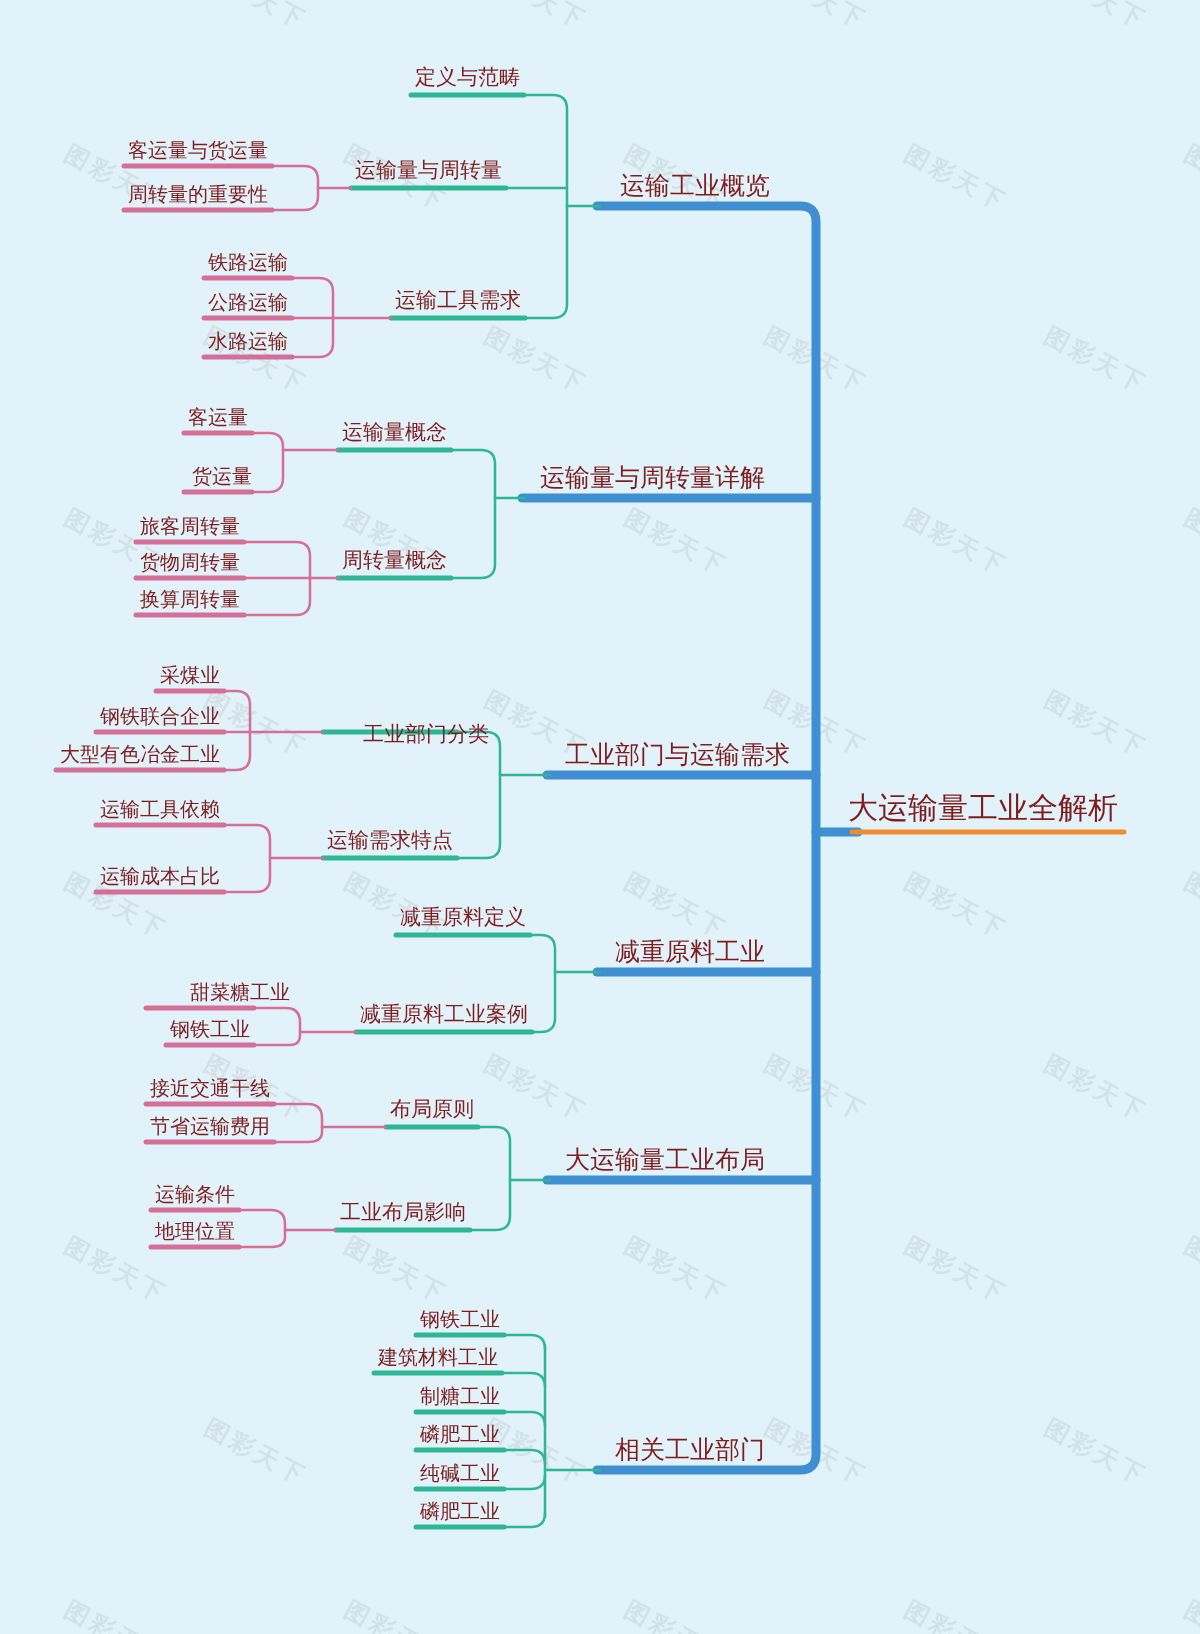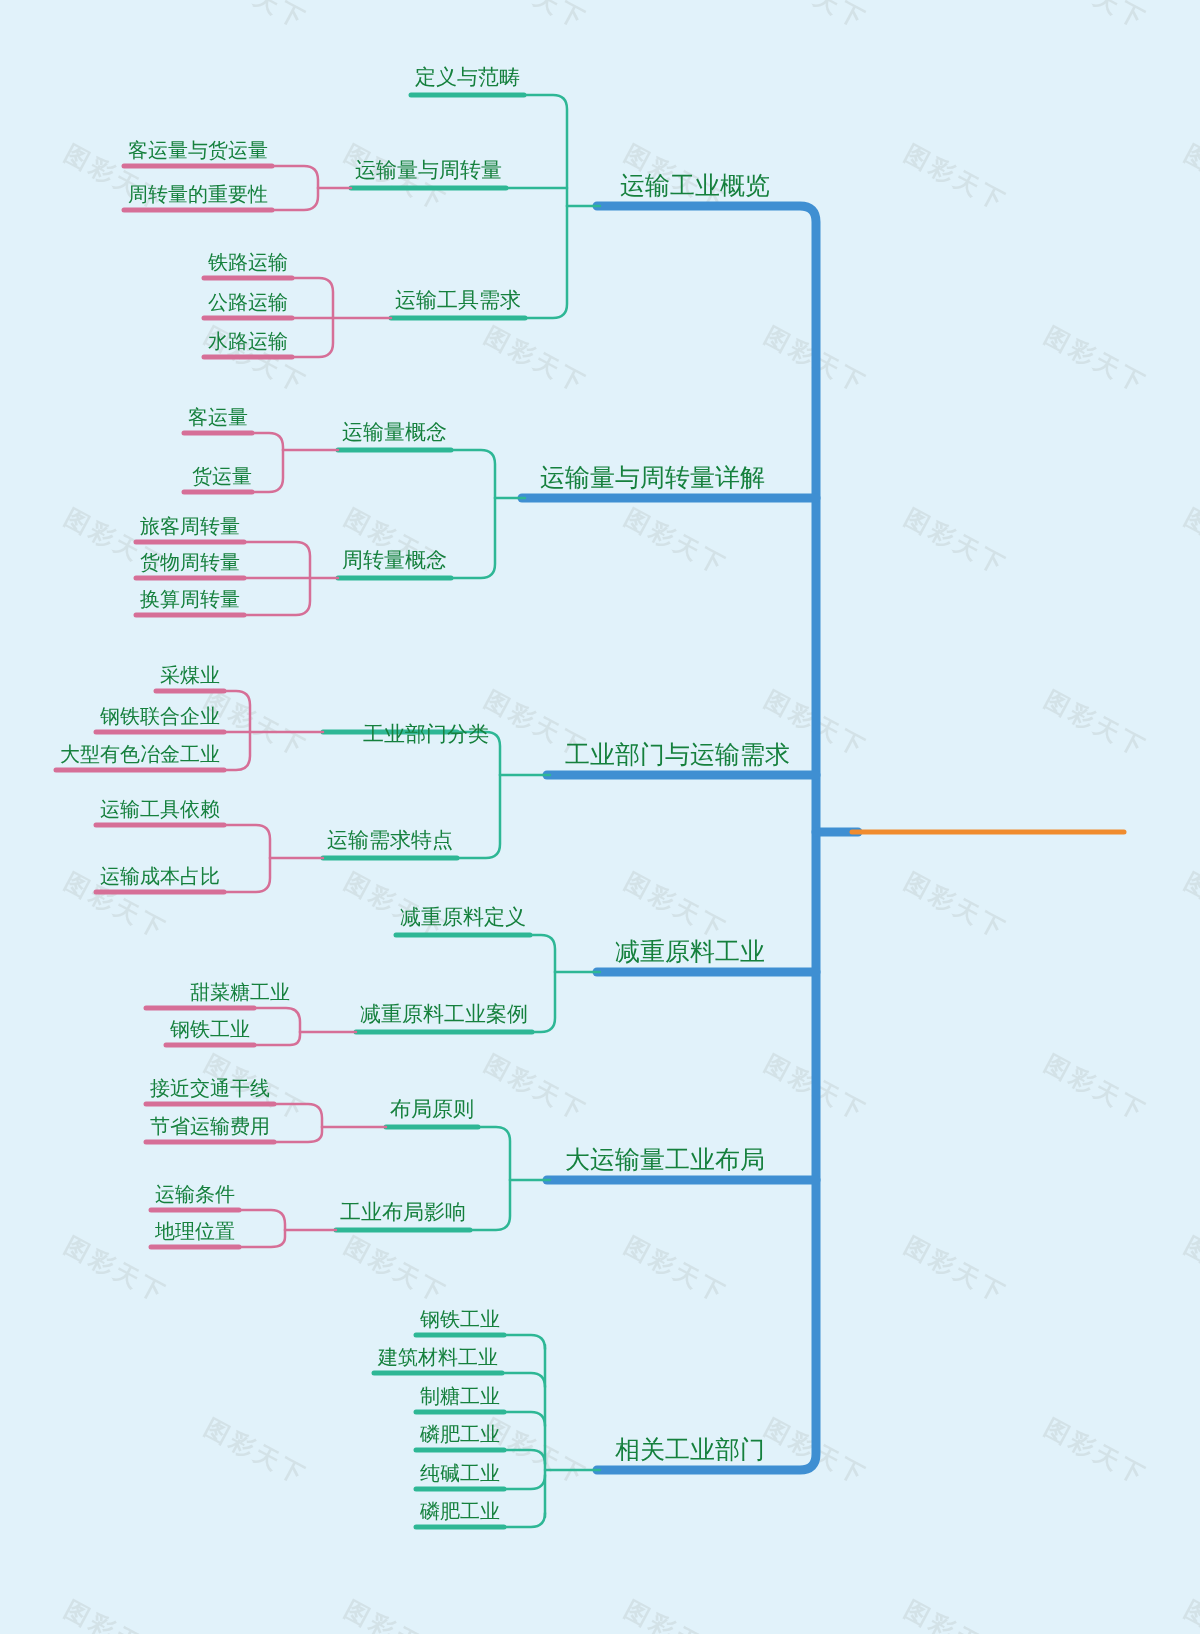--- a/index.html
+++ b/index.html
@@ -8,21 +8,21 @@
     background:#e1f2fa;
     font-family:"DejaVu Sans","Liberation Sans",sans-serif;
   }
   #wires{position:absolute;left:0;top:0;z-index:2;}
   .lb{stroke:#3f8fd2;stroke-width:9;fill:none;stroke-linecap:round;}
   .uo{stroke:#f08c2e;stroke-width:5;fill:none;stroke-linecap:round;}
   .ut{stroke:#2eb795;stroke-width:5;fill:none;stroke-linecap:round;}
   .lt{stroke:#2eb795;stroke-width:2.5;fill:none;stroke-linecap:round;}
   .up{stroke:#d66f97;stroke-width:5;fill:none;stroke-linecap:round;}
   .lp{stroke:#d66f97;stroke-width:2.5;fill:none;stroke-linecap:round;}
-  .node{position:absolute;white-space:nowrap;color:#15803d;z-index:3;line-height:1.2;}
+  .node{position:absolute;white-space:nowrap;color:#7f1d1d;z-index:3;line-height:1.2;}
   .lvl-root{font-size:30px;}
   .lvl-main{font-size:25px;}
   .lvl-sub{font-size:21px;}
   .lvl-leaf{font-size:20px;}
   #wm-layer{position:absolute;left:0;top:0;width:100%;height:100%;z-index:1;overflow:hidden;}
   .wm{
     position:absolute;font-size:24px;font-weight:700;letter-spacing:4px;
     color:rgba(145,143,135,0.16);transform:rotate(28deg);white-space:nowrap;
   }
 </style>
@@ -183,20 +183,21 @@
     <path class="lt" d="M 504 1335 H 531 Q 545 1335 545 1349"></path>
     <path class="lt" d="M 502 1373 H 531 Q 545 1373 545 1387"></path>
     <path class="lt" d="M 504 1412 H 531 Q 545 1412 545 1426"></path>
     <path class="lt" d="M 504 1450 H 531 Q 545 1450 545 1464"></path>
     <path class="lt" d="M 504 1489 H 531 Q 545 1489 545 1475"></path>
     <path class="lt" d="M 504 1527 H 531 Q 545 1527 545 1513"></path>
     <path class="lt" d="M 545 1345 V 1517"></path>
     <path class="lt" d="M 545 1470 H 600"></path>
   </svg>
 
+  <div class="node lvl-root" style="left:848px;top:790px;">大运输量工业全解析</div>
 
   <div class="node lvl-main" style="left:620px;top:171px;">运输工业概览</div>
   <div class="node lvl-main" style="left:540px;top:463px;">运输量与周转量详解</div>
   <div class="node lvl-main" style="left:565px;top:740px;">工业部门与运输需求</div>
   <div class="node lvl-main" style="left:615px;top:937px;">减重原料工业</div>
   <div class="node lvl-main" style="left:565px;top:1145px;">大运输量工业布局</div>
   <div class="node lvl-main" style="left:615px;top:1435px;">相关工业部门</div>
 
   <div class="node lvl-sub" style="left:415px;top:65px;">定义与范畴</div>
   <div class="node lvl-sub" style="left:355px;top:158px;">运输量与周转量</div>

